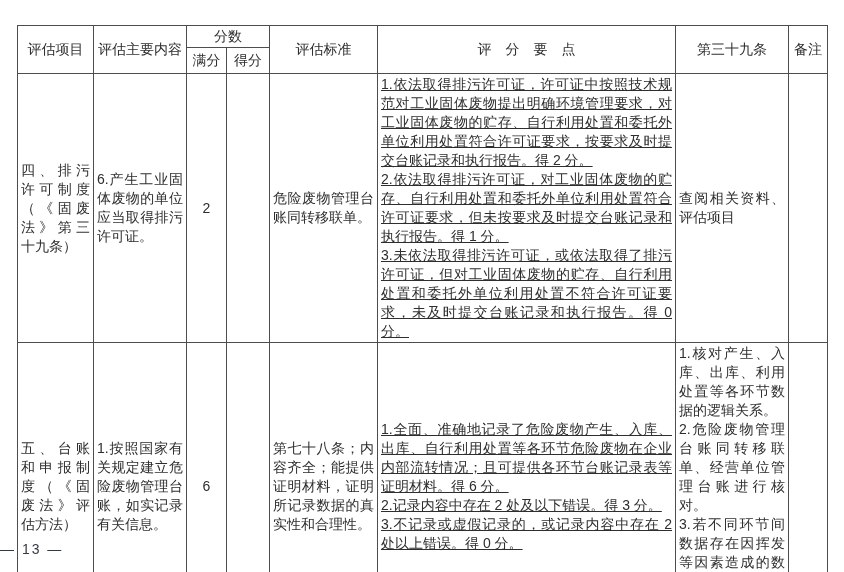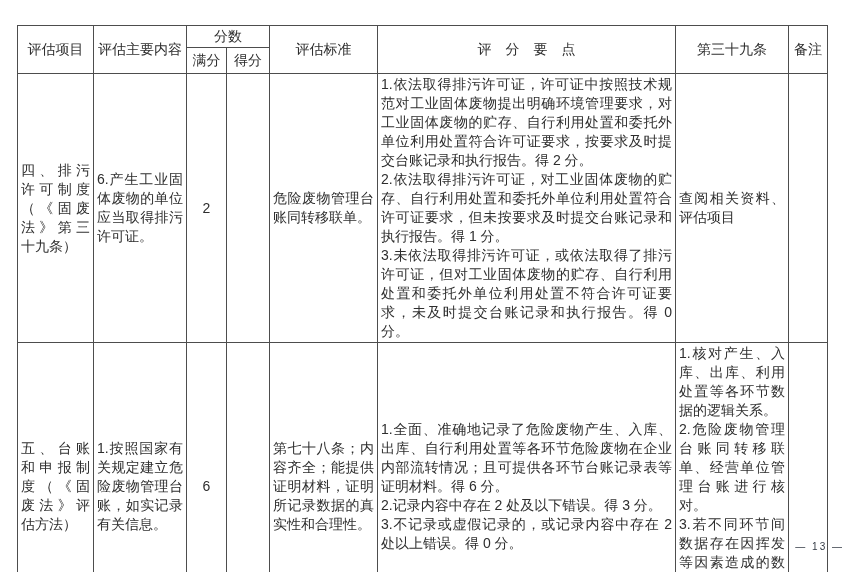--- a/index.html
+++ b/index.html
@@ -51,35 +51,36 @@
   td.just {
     text-align: justify;
     white-space: pre-line;
   }
   td.points {
     text-align: justify;
     white-space: pre-line;
     line-height: 19.5px;
     font-size: 12.4px;
     padding: 2px 3px;
+    text-decoration: underline;
   }
   td.method2 {
     text-align: justify;
     white-space: pre-line;
     line-height: 18px;
     font-size: 12.2px;
     padding: 2px 3px;
   }
   .footer {
     position: absolute;
     left: 0;
     top: 541px;
     width: 844px;
-    text-align: right;
-    font-size: 10px;
+    text-align: left;
+    font-size: 14px;
     letter-spacing: 2px;
     color: #333a44;
   }
 </style>
 </head>
 <body>
 
 <div class="page">
 
   <table class="eval">

